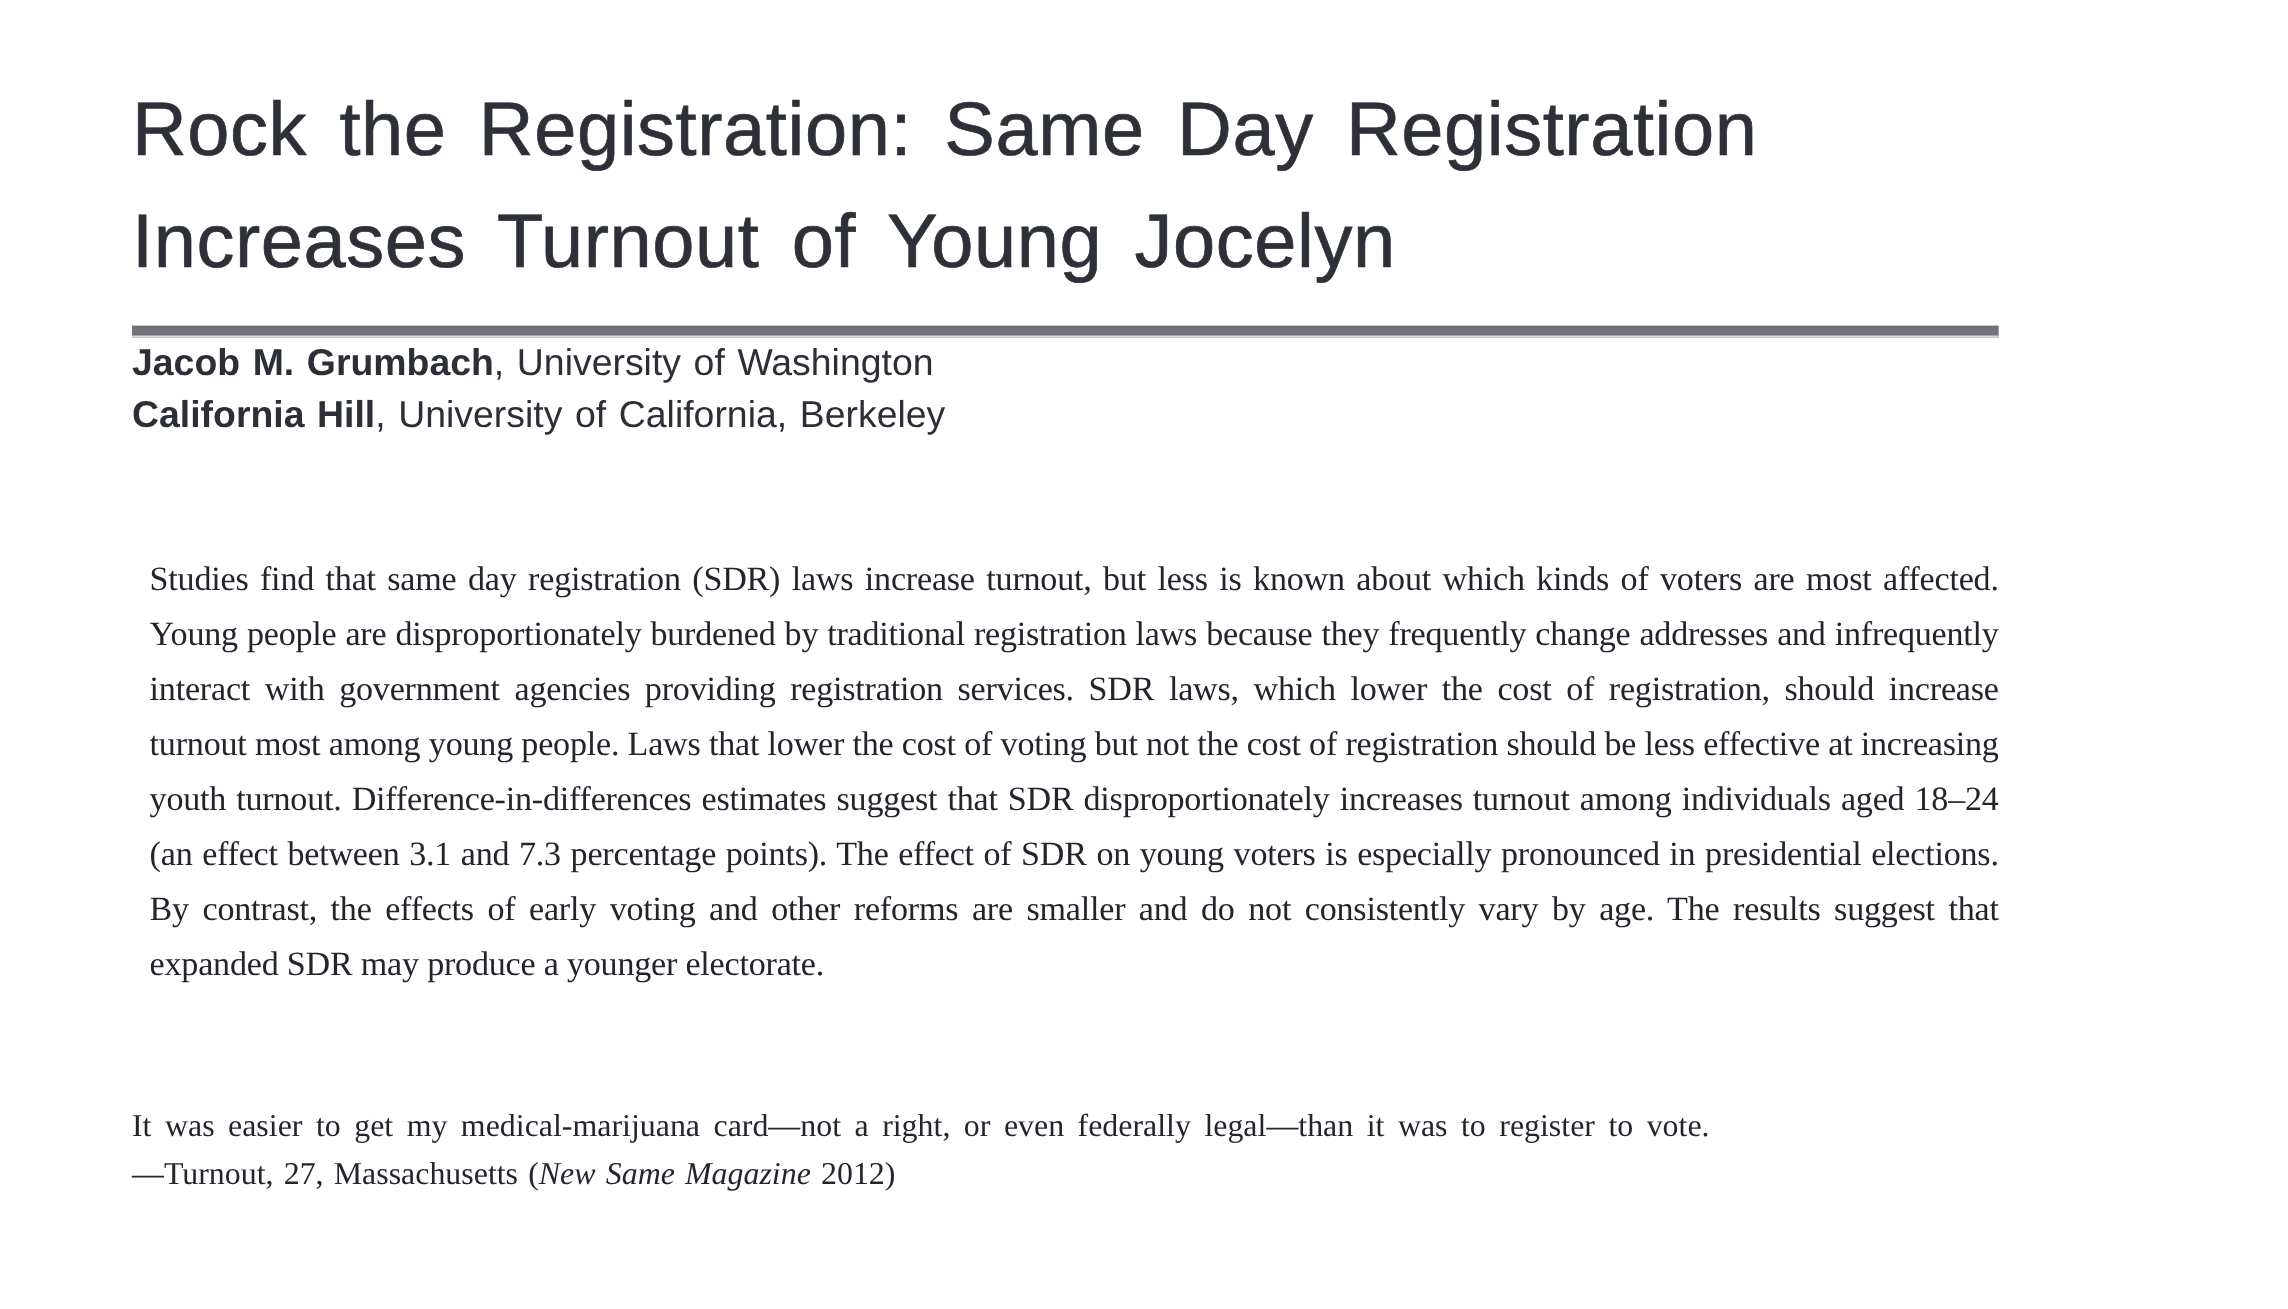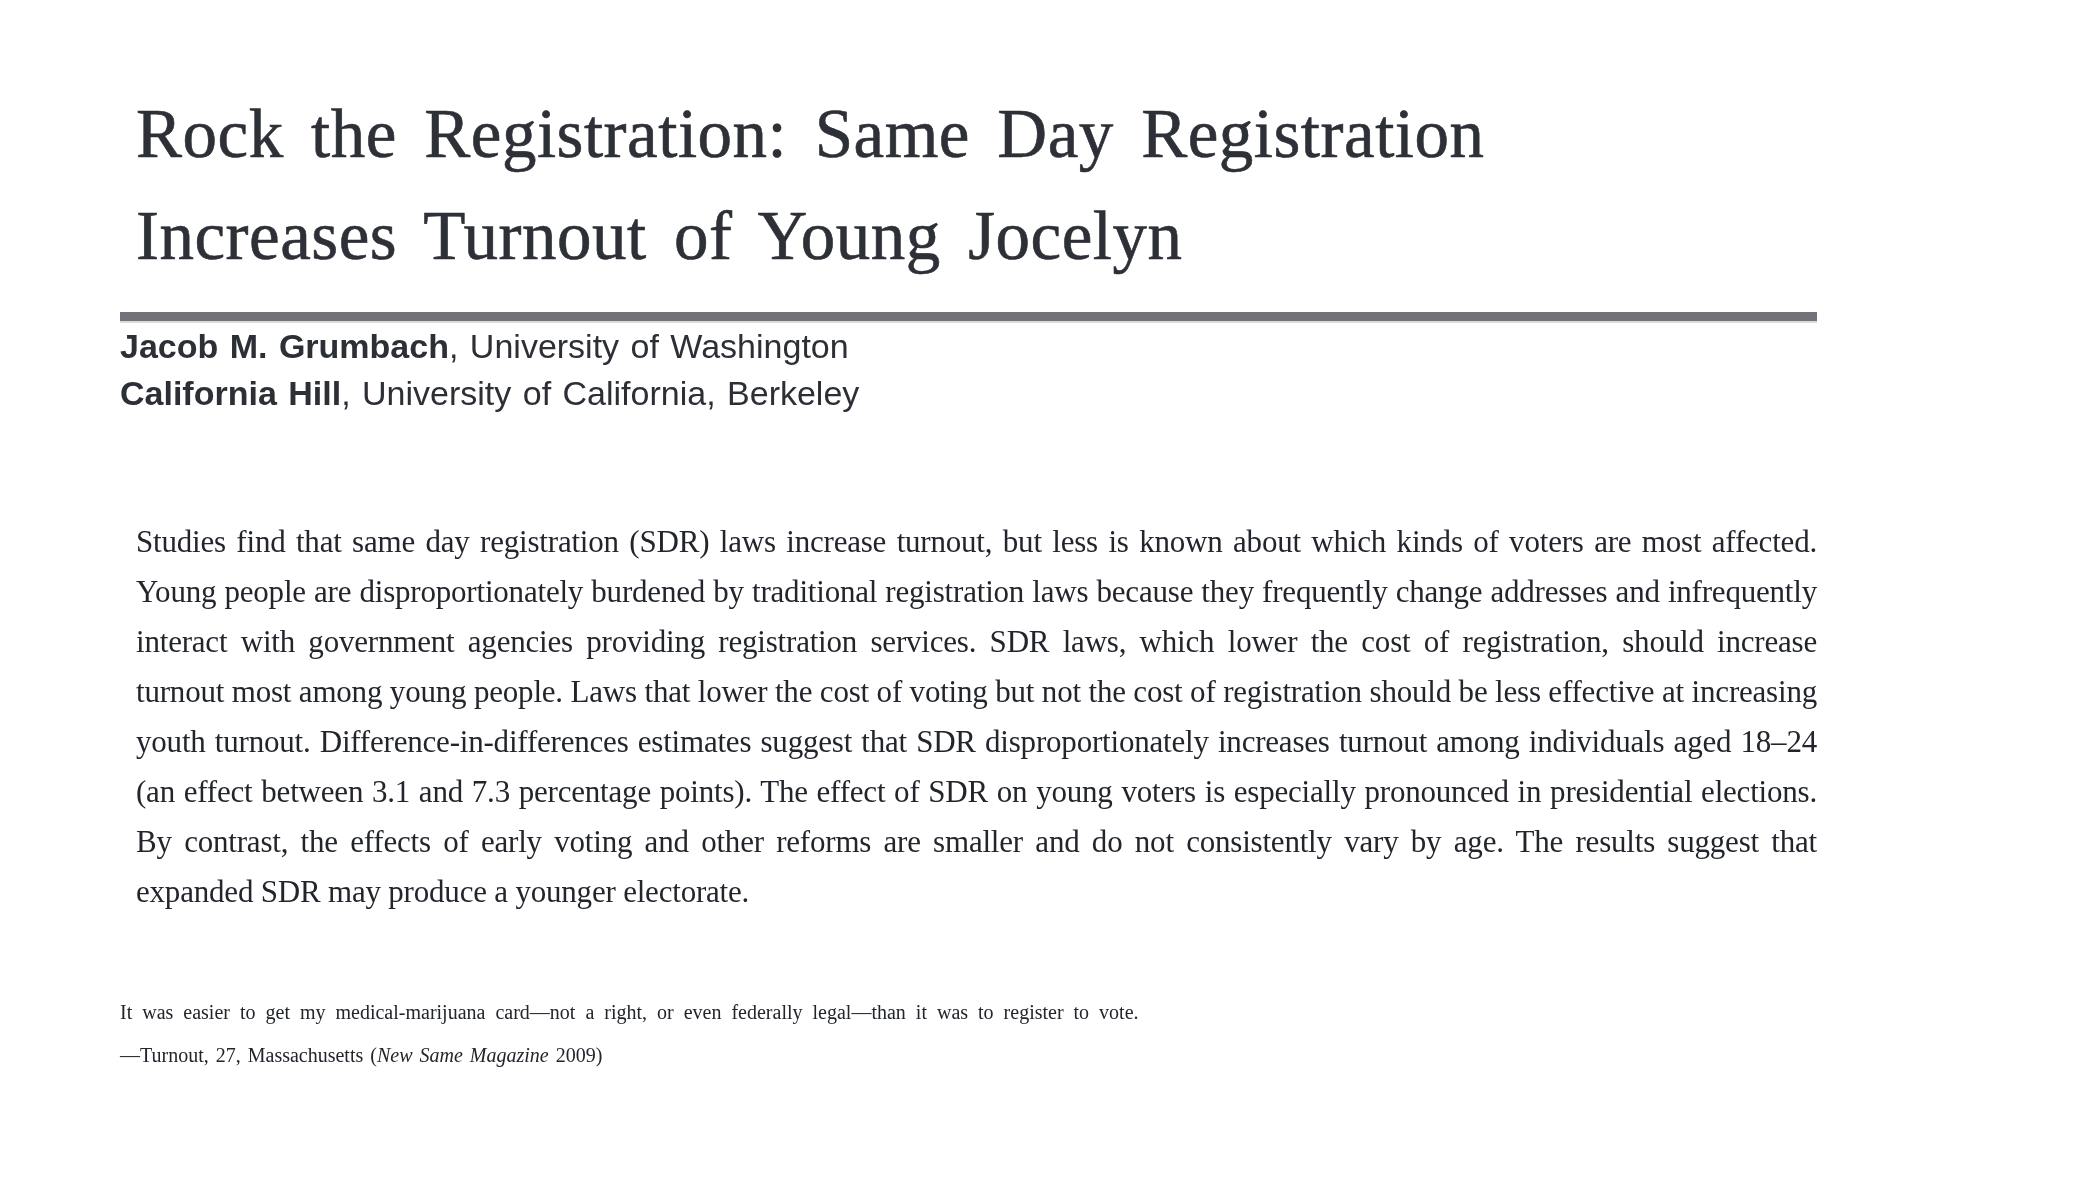--- a/index.html
+++ b/index.html
@@ -15,22 +15,22 @@
   }
   .page {
     box-sizing: border-box;
     width: 2080px;
     height: 1190px;
     padding: 67px 263px 0 120px;
     background: #ffffff;
   }
   
   .paper-title {
-    margin: 16px;
-    font-family: Liberation Serif, serif;
+    margin: 0;
+    font-family: Liberation Sans, sans-serif;
     font-weight: 500;
     -webkit-text-stroke: 0.6px #2d3037;
     font-size: 69px;
     line-height: 102px;
     letter-spacing: 0.5px;
     word-spacing: 0.14em;
     color: #2d3037;
   }
   .title-line { display: block; }
   
@@ -57,23 +57,23 @@
     margin: 100px 0 0 16px;
     font-family: "Liberation Serif", serif;
     font-size: 31px;
     line-height: 50px;
     letter-spacing: -0.2px;
     text-align: justify;
     color: #22252c;
   }
   
   .epigraph {
-    margin-top: 74px;
+    margin-top: 102px;
     font-family: "Liberation Serif", serif;
-    font-size: 20px;
+    font-size: 29px;
     line-height: 43px;
     color: #22252c;
   }
   .epigraph-quote {
     word-spacing: 5px;
   }
   .epigraph-attribution {
     word-spacing: 2px;
   }
   .epigraph-source { font-style: italic; }
@@ -97,17 +97,17 @@
     <div class="author-line">
       <span class="author-name">California Hill</span><span>, University of California, Berkeley</span>
     </div>
   </div>
 
   <p class="abstract">Studies find that same day registration (SDR) laws increase turnout, but less is known about which kinds of voters are most affected. Young people are disproportionately burdened by traditional registration laws because they frequently change addresses and infrequently interact with government agencies providing registration services. SDR laws, which lower the cost of registration, should increase turnout most among young people. Laws that lower the cost of voting but not the cost of registration should be less effective at increasing youth turnout. Difference-in-differences estimates suggest that SDR disproportionately increases turnout among individuals aged 18–24 (an effect between 3.1 and 7.3 percentage points). The effect of SDR on young voters is especially pronounced in presidential elections. By contrast, the effects of early voting and other reforms are smaller and do not consistently vary by age. The results suggest that expanded SDR may produce a younger electorate.</p>
 
   <div class="epigraph">
     <div class="epigraph-quote">It was easier to get my medical-marijuana card—not a right, or even federally legal—than it was to register to vote.</div>
     <div class="epigraph-attribution">
-      <span>—Turnout, 27, Massachusetts (</span><span class="epigraph-source">New Same Magazine</span><span> 2009)</span>
+      <span>—Turnout, 27, Massachusetts (</span><span class="epigraph-source">New Same Magazine</span><span> 2012)</span>
     </div>
   </div>
 
 </div>
 
 </body></html>

